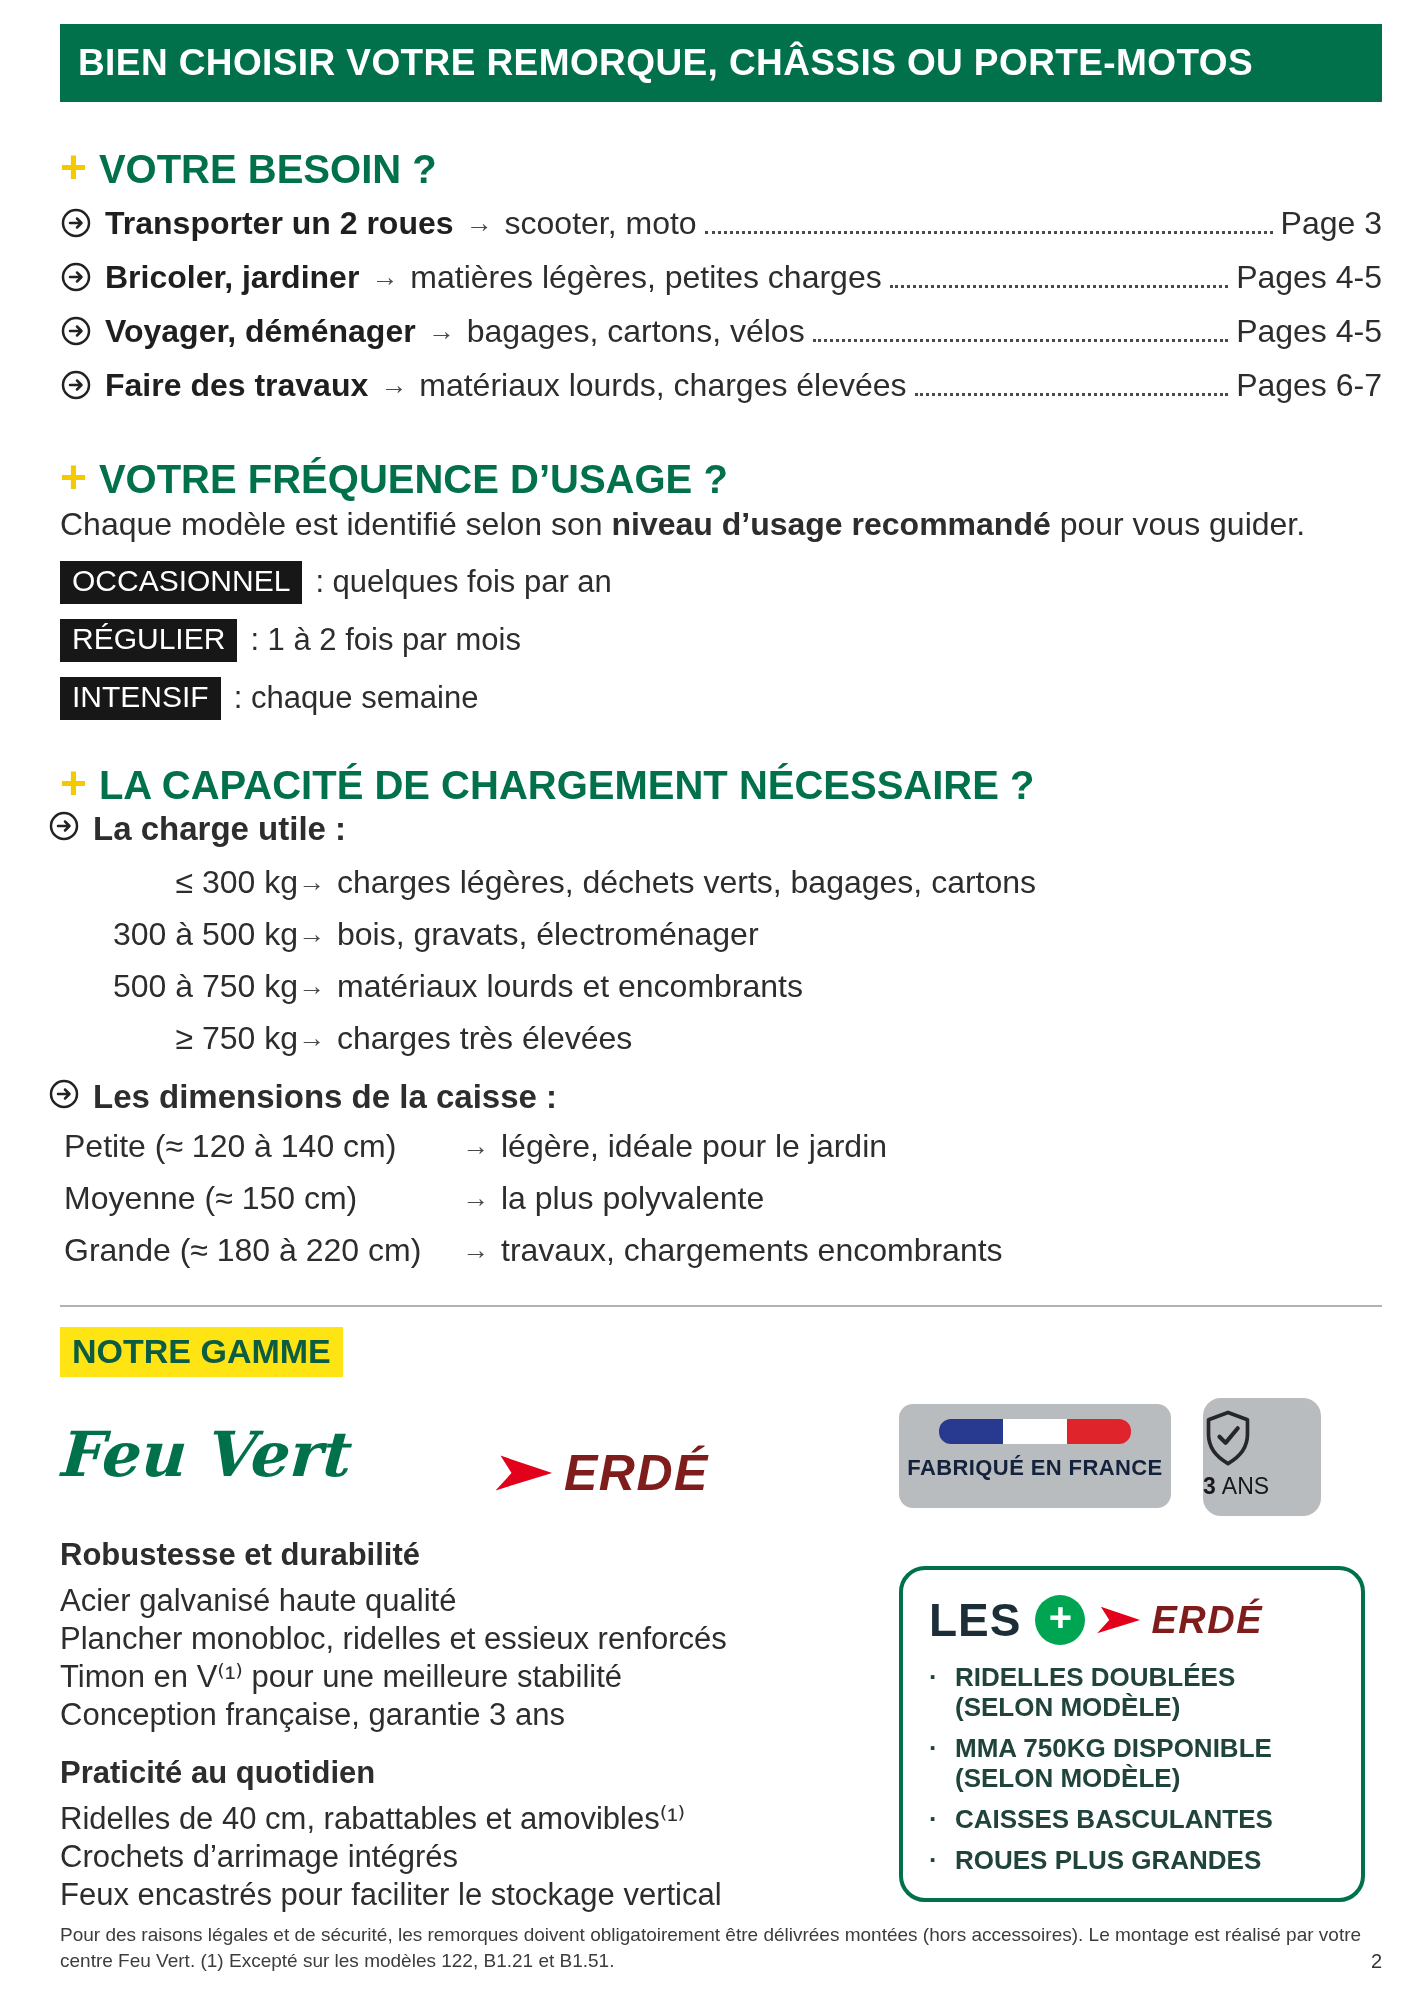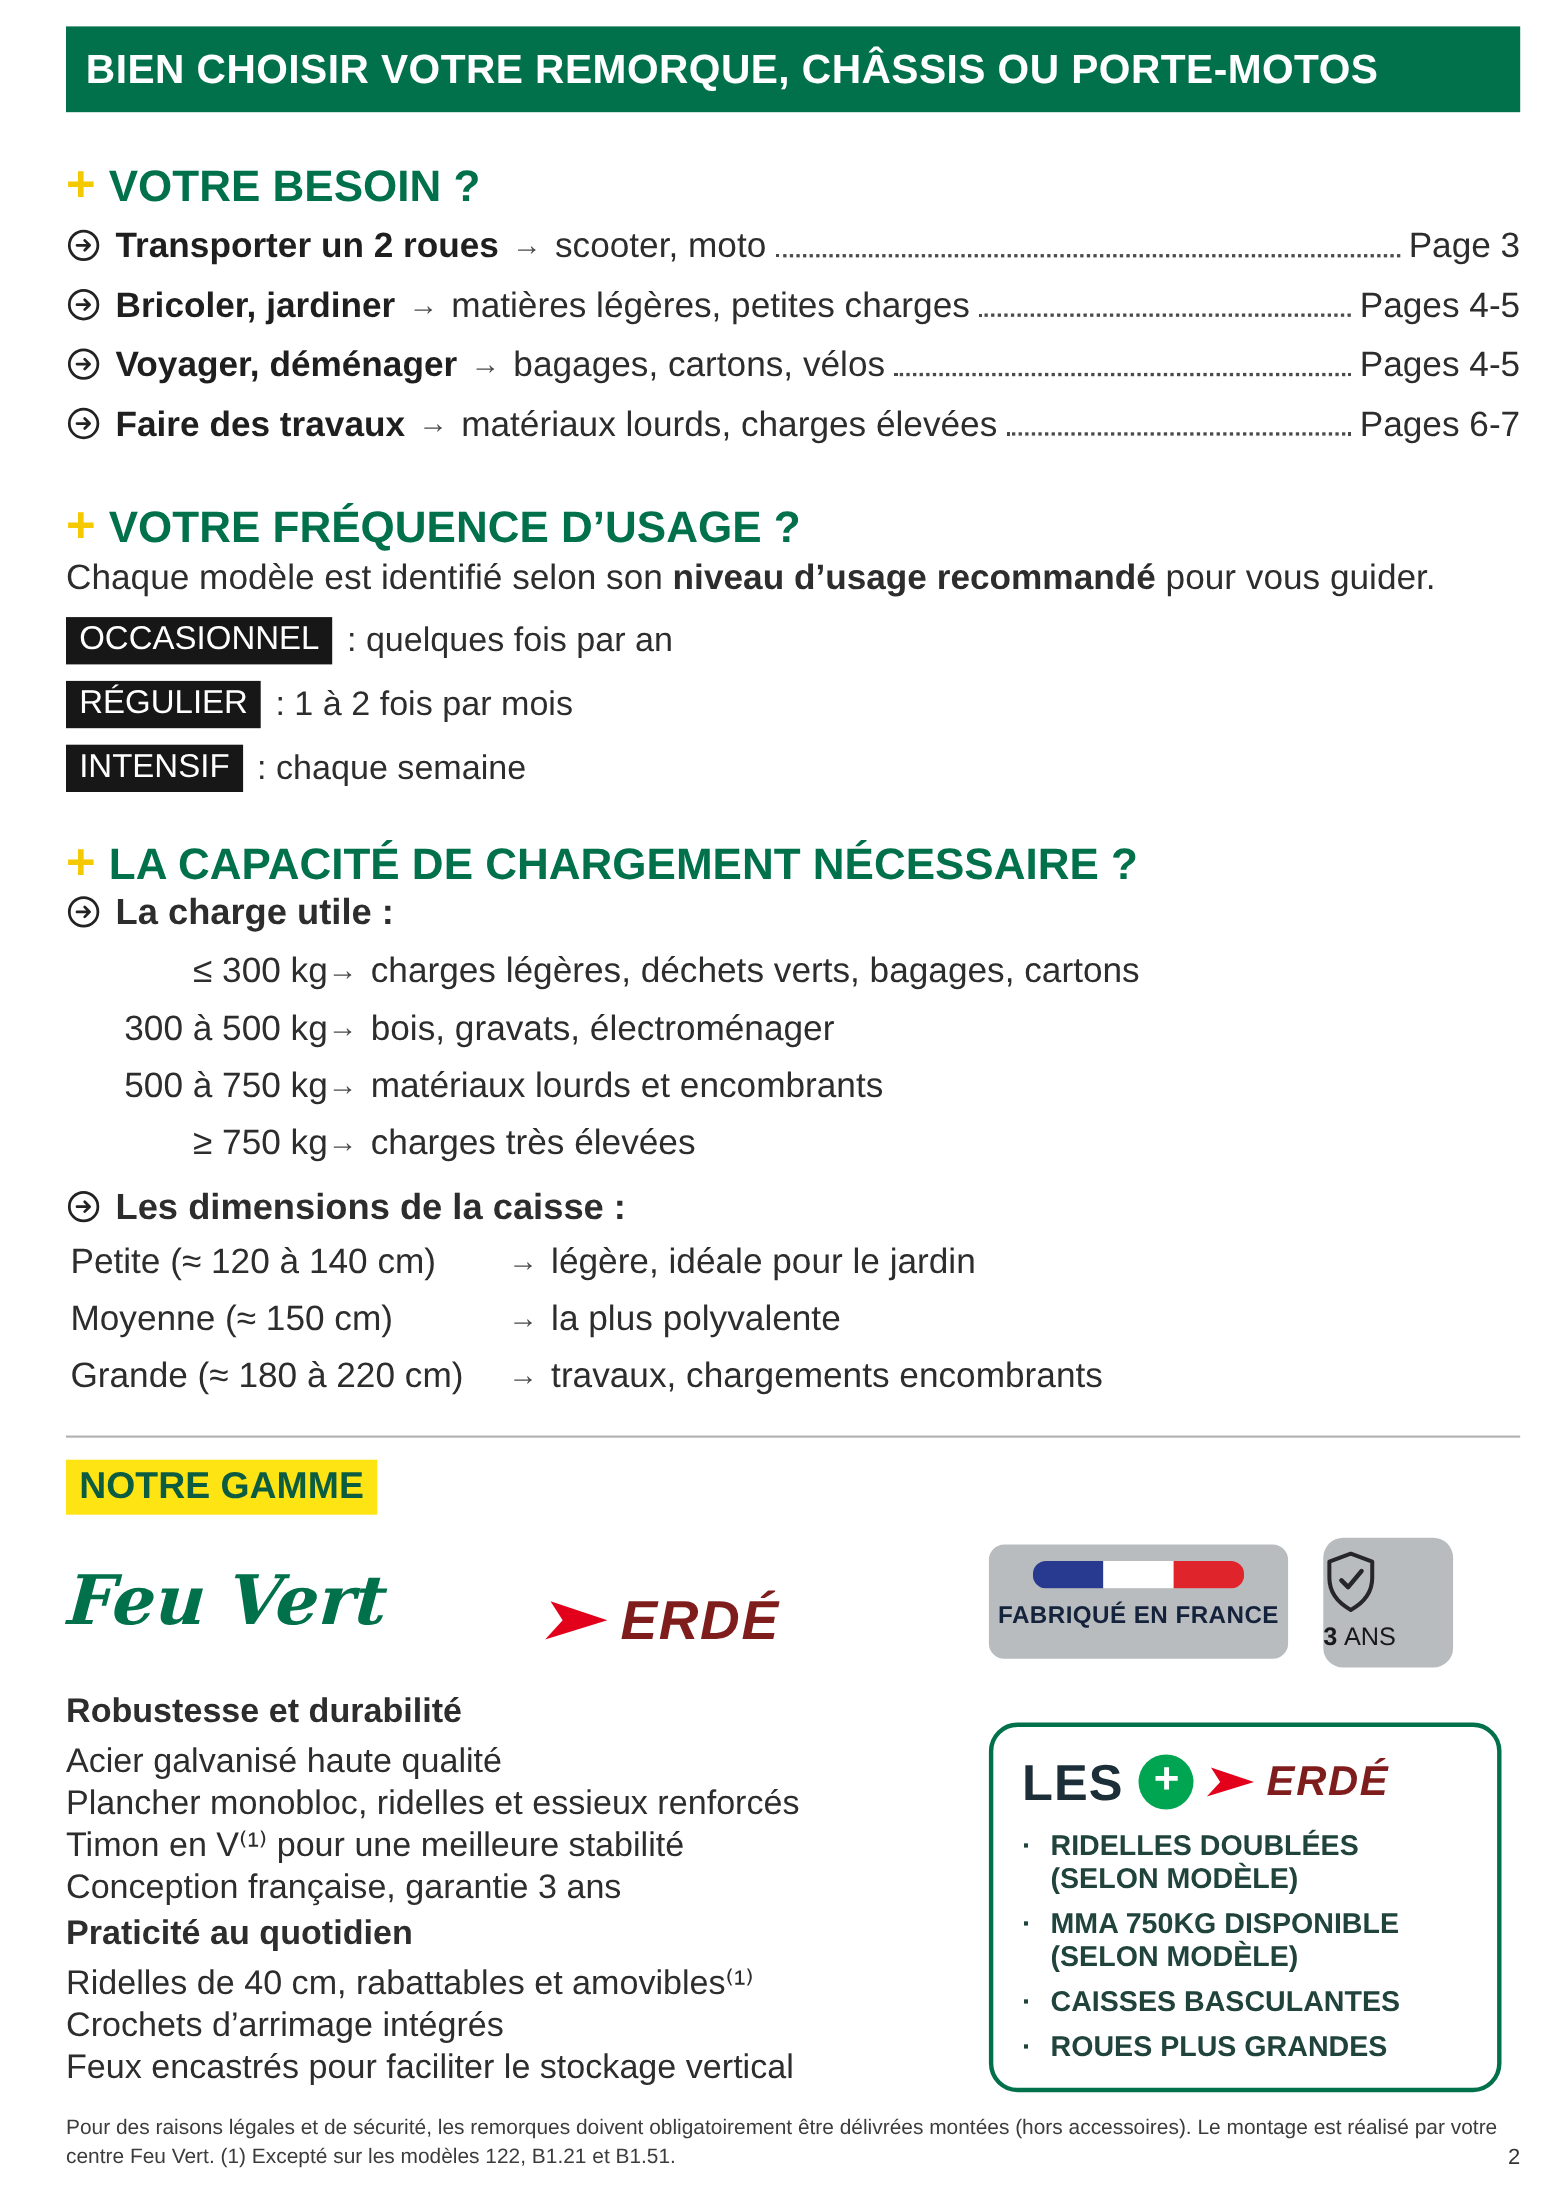--- a/index.html
+++ b/index.html
@@ -29,21 +29,21 @@
   .pg{white-space:nowrap;}
 
   
   .freq-intro{position:absolute;left:60px;top:506px;width:1322px;margin:0;font-size:32px;}
   .freq-levels{position:absolute;left:60px;top:560px;}
   .lvl{display:flex;align-items:center;margin-bottom:14px;font-size:31px;height:44px;}
   .badge{background:#171717;color:#ffffff;font-size:30px;padding:3px 12px 6px;}
   .lvl-desc{margin-left:13px;}
 
   
-  .subhead{position:absolute;left:60px;display:flex;align-items:center;font-size:33px;}
+  .subhead{position:absolute;left:48px;display:flex;font-size:33px;}
   .subhead b{margin-left:0;}
   .charge-head{top:810px;} .dims-head{top:1078px;}
   .cap-rows{position:absolute;left:60px;top:856px;width:1322px;}
   .dim-rows{position:absolute;left:64px;top:1120px;width:1322px;}
   .cap-row{display:flex;align-items:center;height:52px;font-size:32px;}
   .cap-val{width:238px;flex-shrink:0;text-align:right;}
   .dim-val{width:398px;flex-shrink:0;}
 
   
   .divider{position:absolute;left:60px;top:1305px;width:1322px;border:none;border-top:2px solid #b3b3b3;margin:0;}
@@ -72,21 +72,21 @@
   .badge-warranty{position:absolute;left:1203px;top:1398px;width:118px;height:118px;background:#b8bcbe;
                   border-radius:18px;display:flex;flex-direction:column;align-items:flex-start;
                   box-sizing:border-box;padding-top:12px;}
   .w-text{margin-top:3px;font-size:23px;color:#17171c;}
   .w-text b{font-weight:800;}
   .w-unit{margin-left:6px;font-weight:400;}
 
   
   .left-col{position:absolute;left:60px;top:1536px;width:820px;font-size:31px;line-height:38px;color:#2d2d2d;}
   .left-col h3{margin:0 0 8px;font-size:31px;font-weight:700;}
-  .left-col h3.second{margin-top:4px;}
+  .left-col h3.second{margin-top:20px;}
   .left-col p{margin:0;}
 
   
   .les-box{position:absolute;left:899px;top:1566px;width:466px;height:336px;box-sizing:border-box;
            border:4px solid #00714b;border-radius:26px;padding:22px 26px;background:#ffffff;}
   .les-head{display:flex;align-items:center;gap:14px;height:56px;text-align:center;}
   .les-word{font-size:46px;font-weight:800;color:#1c2e38;letter-spacing:1px;}
   .plus-circle{width:50px;height:50px;border-radius:50%;background:#00a551;color:#ffffff;
                display:flex;align-items:center;justify-content:center;
                font-size:40px;font-weight:800;box-sizing:border-box;padding-bottom:5px;}

